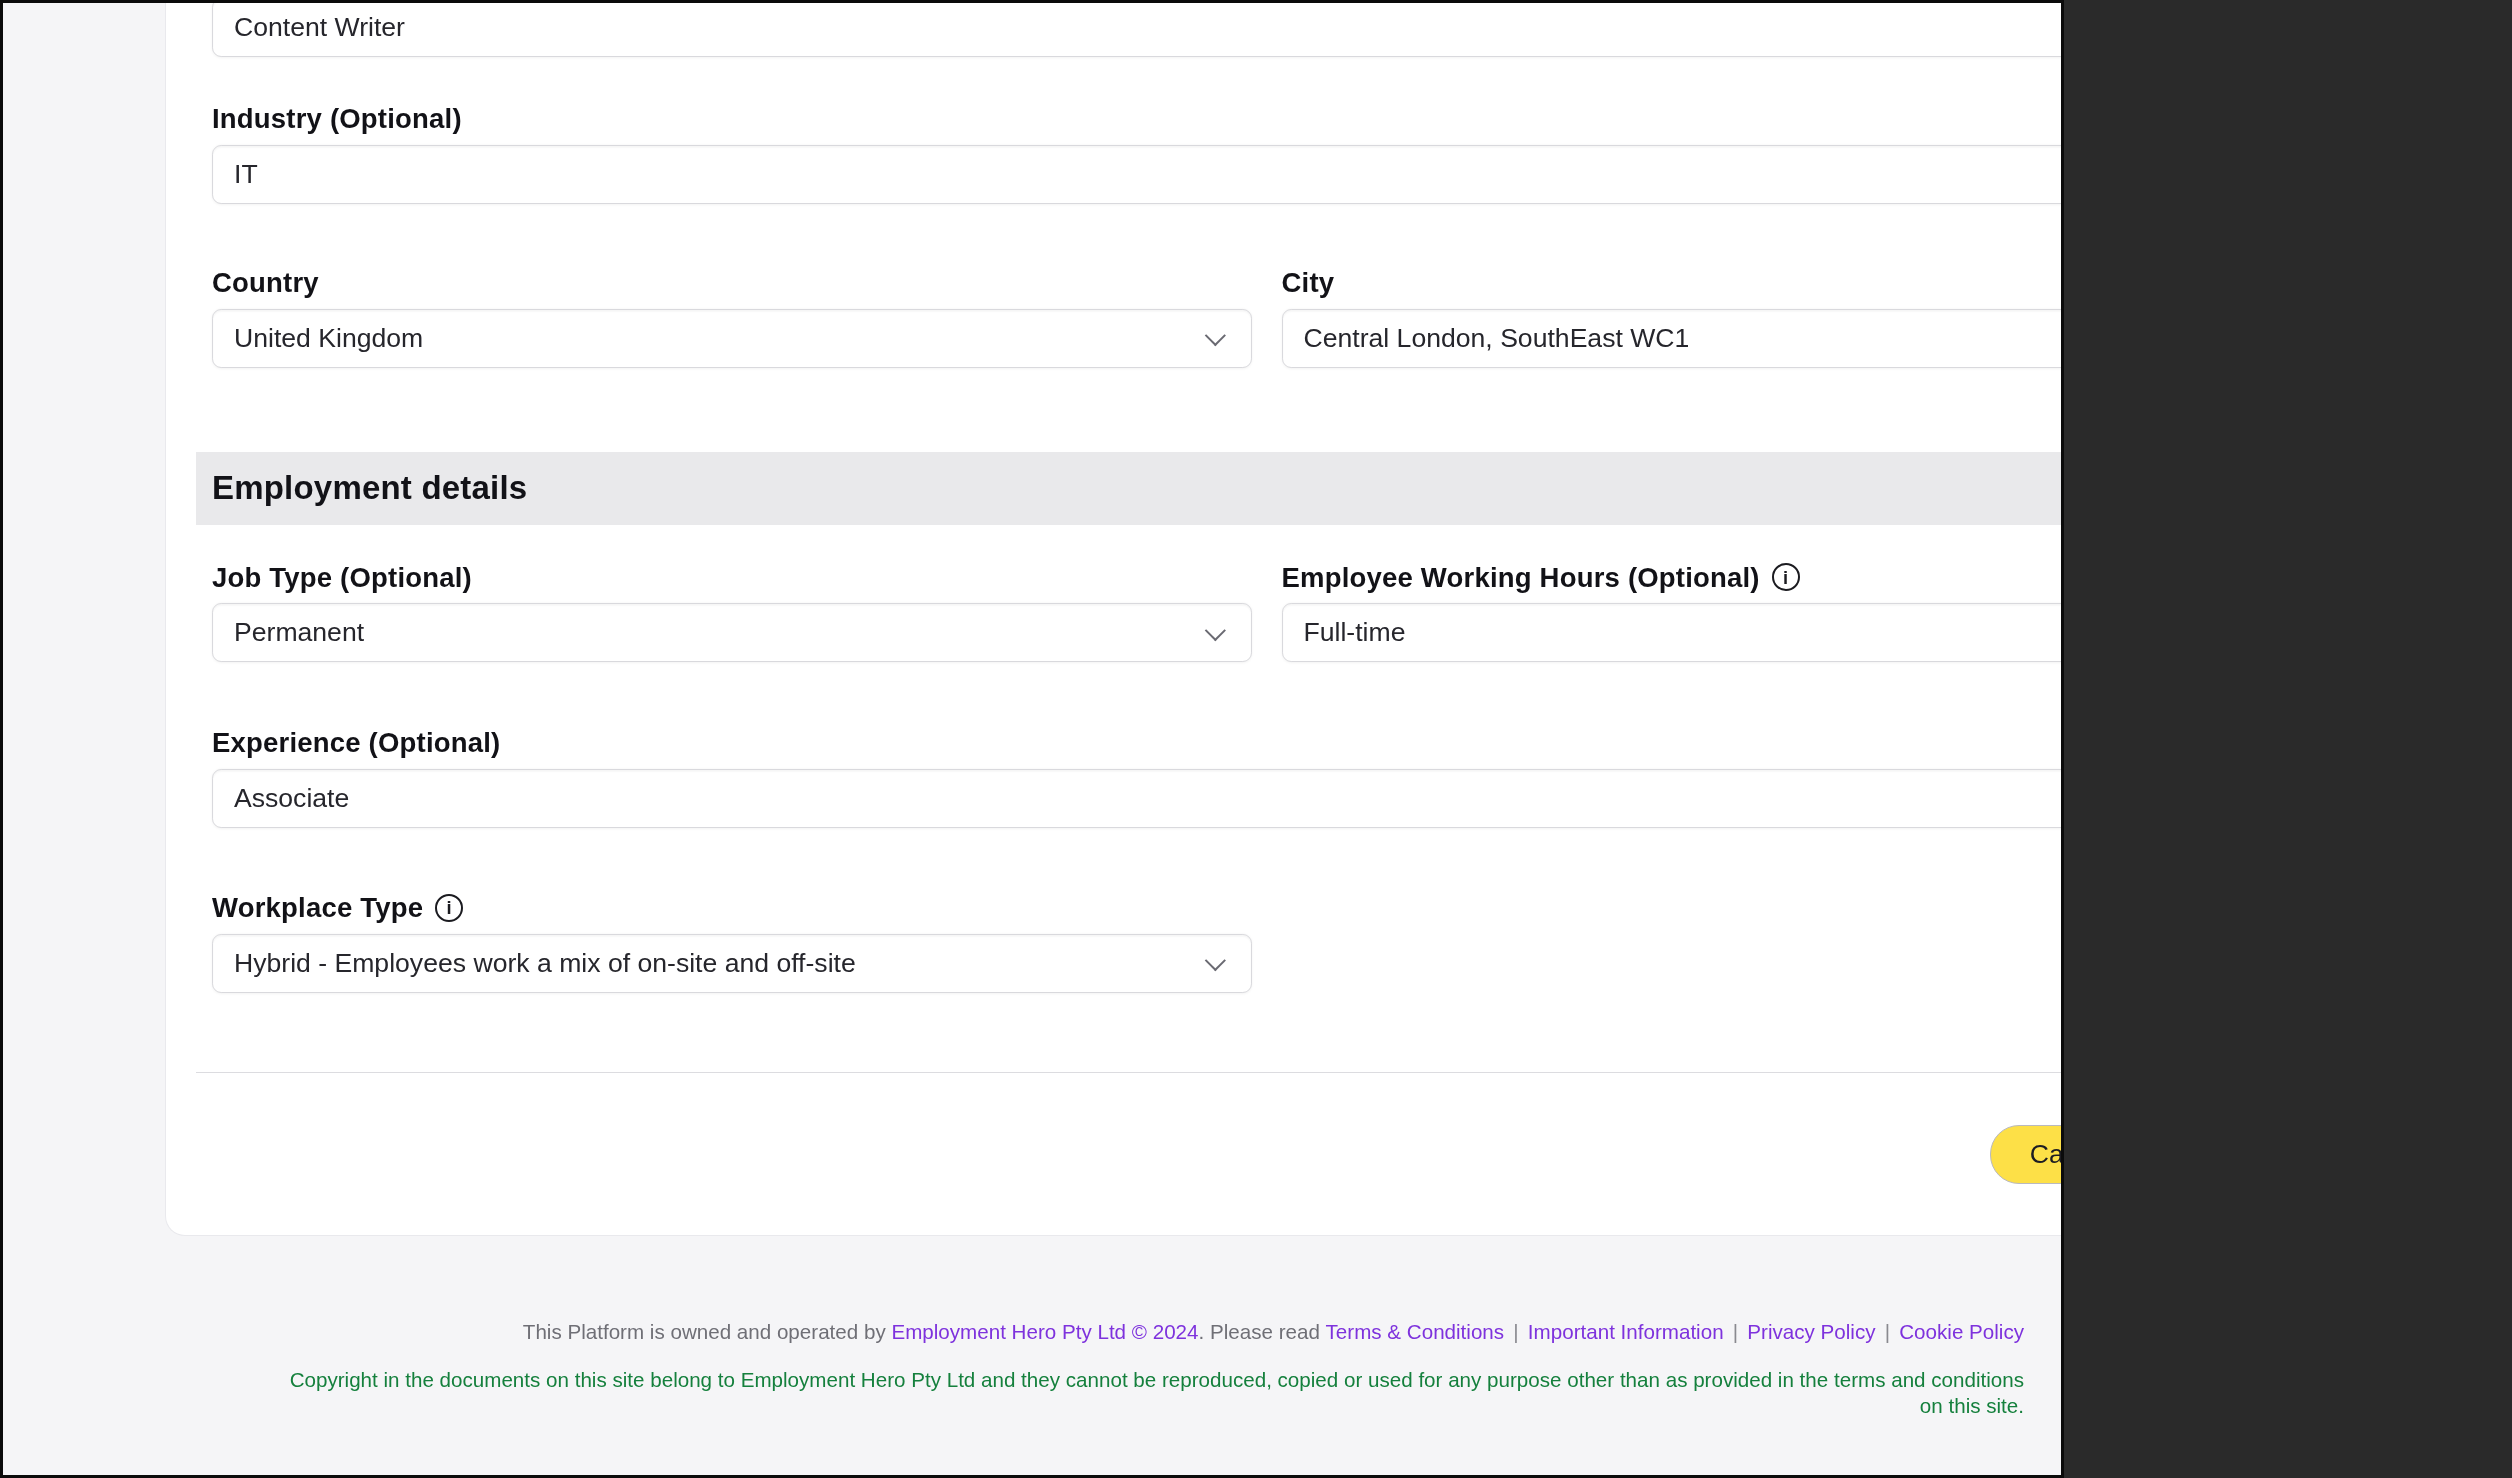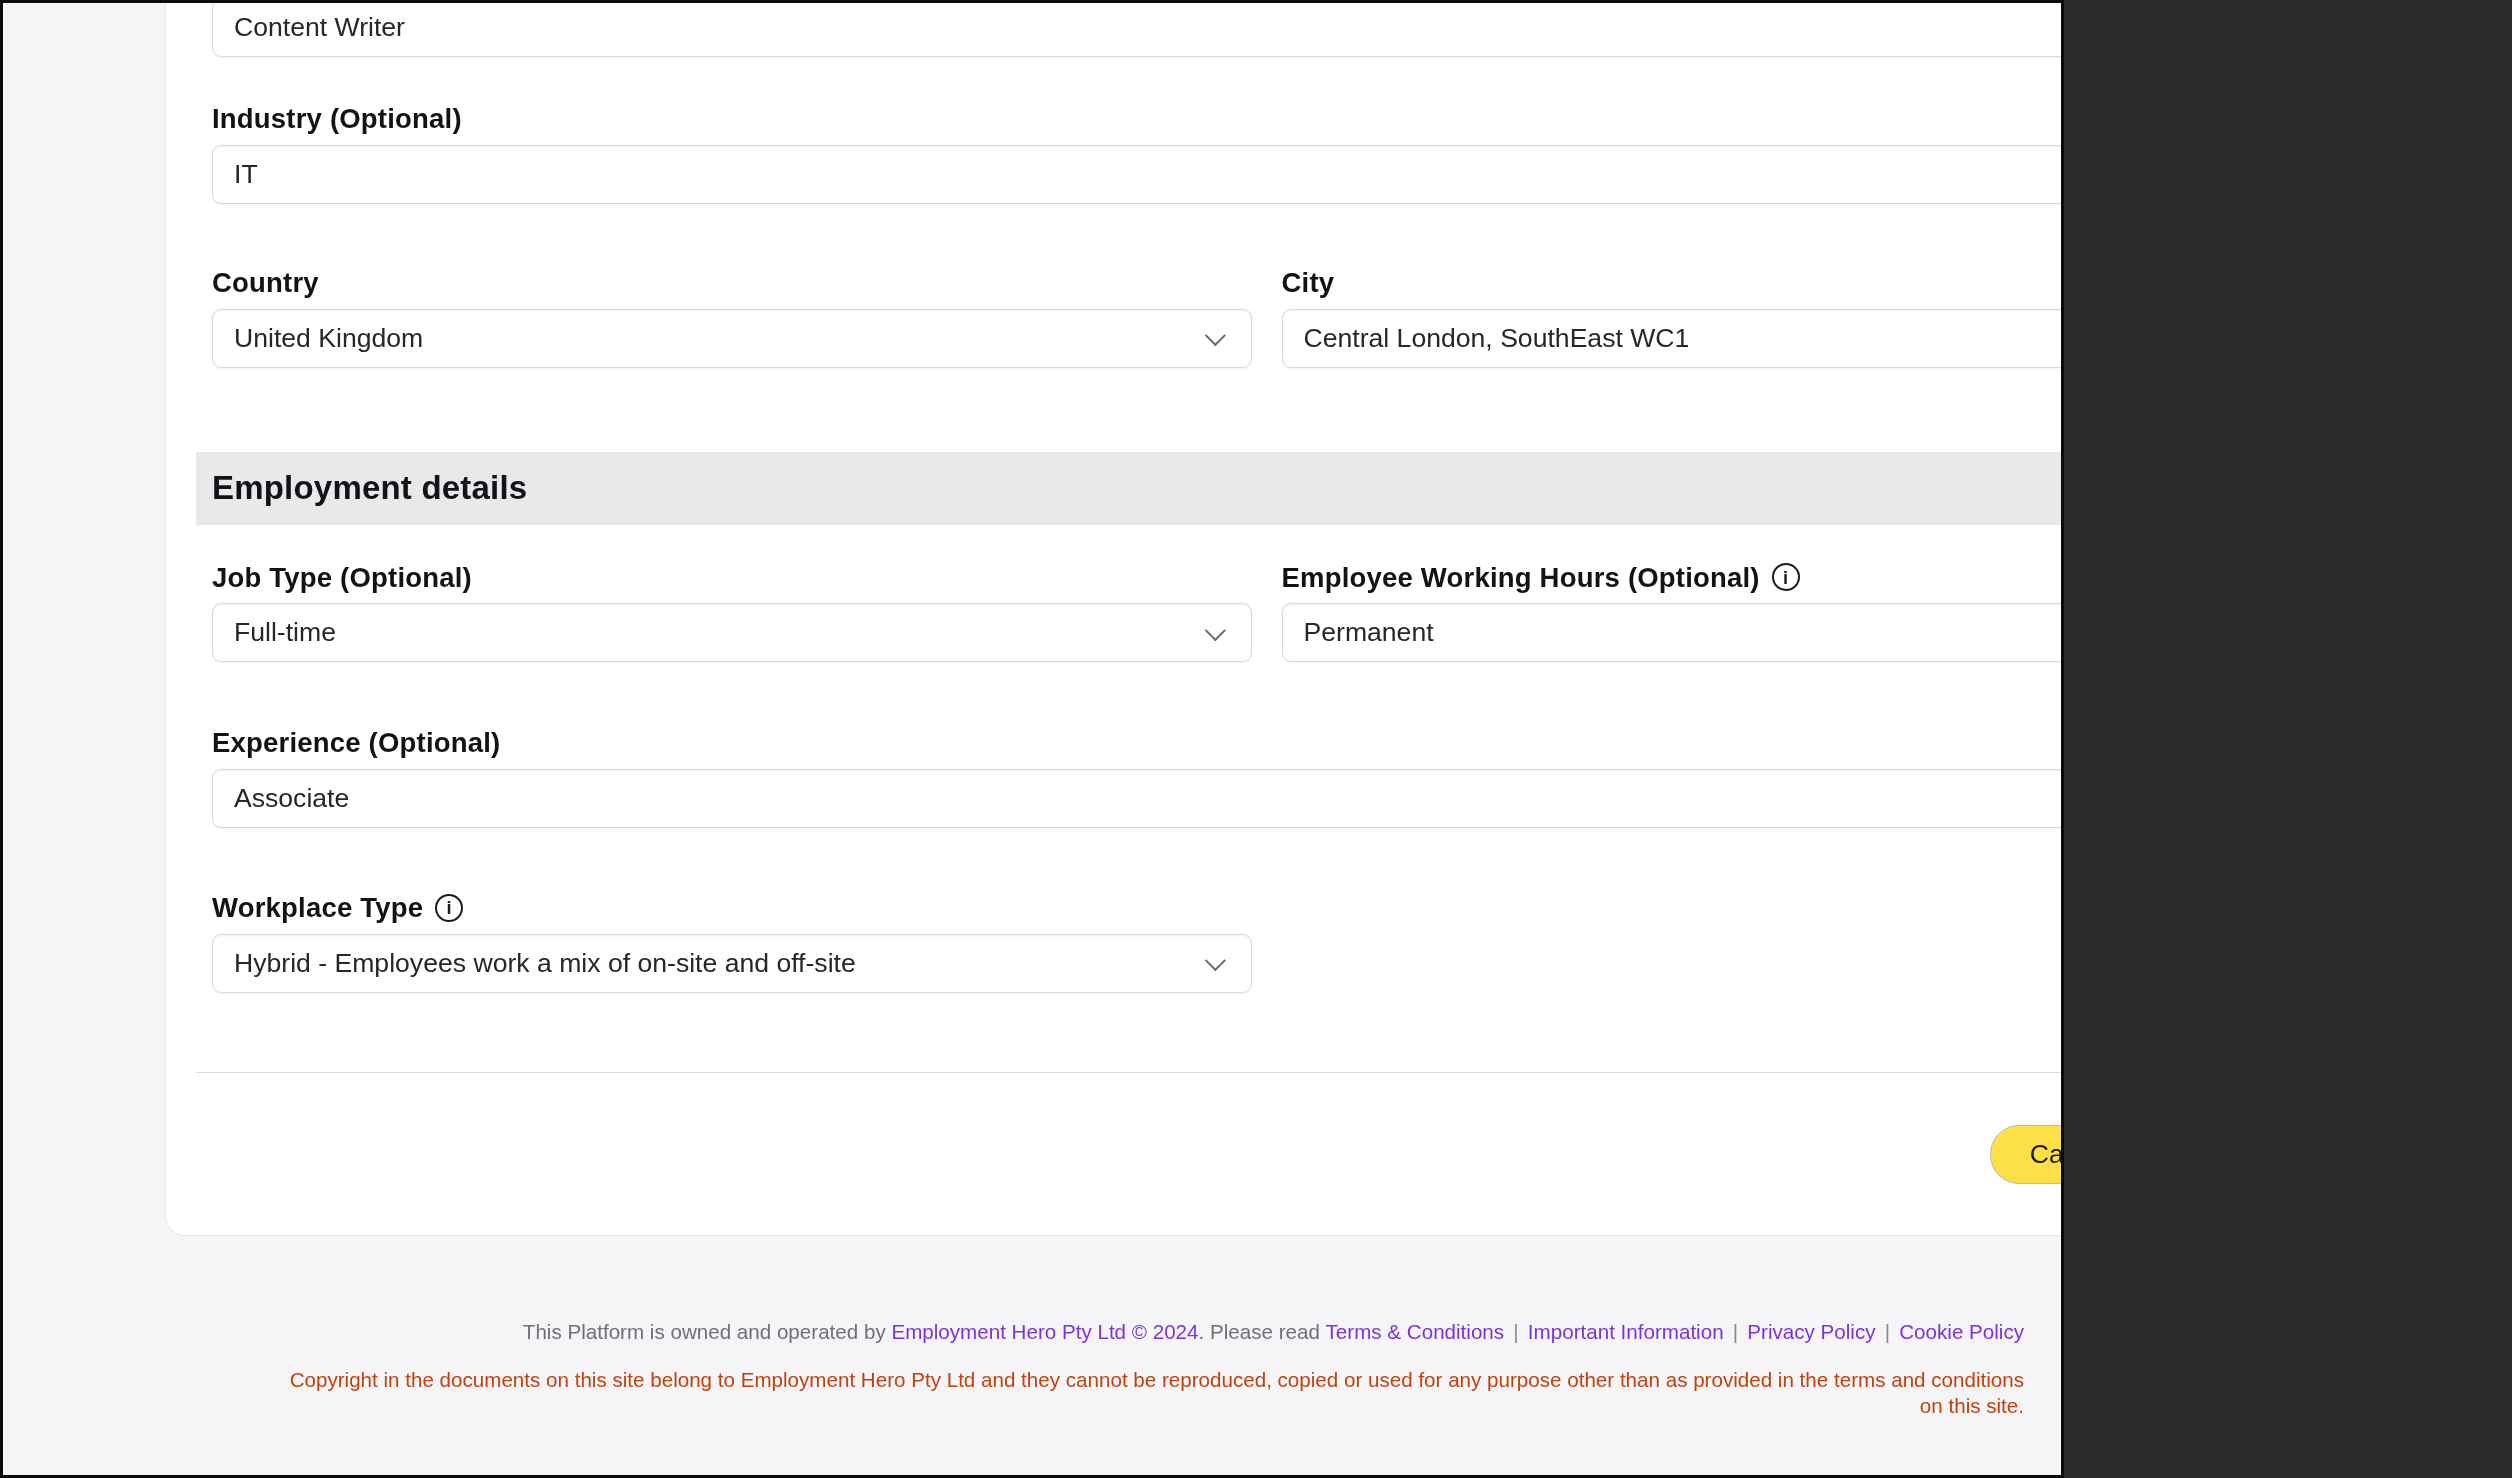--- a/index.html
+++ b/index.html
@@ -98,21 +98,21 @@
     box-shadow:0 0 0 4.6px #ef1a1a; margin-right:7.3px;
   }
 
   .footer {
     position:absolute; top:1316px; right:37px; left:275px;
     text-align:right; font-size:20.6px; color:#6f6f76; line-height:26px;
   }
   .footer-line1 { margin-bottom:22px; }
   .f-link { color:#7e32dd; cursor:pointer; font-weight:500; }
   .f-sep { color:#8a8a90; margin:0 9.2px; }
-  .footer-line2 { color:#c2410c; }
+  .footer-line2 { color:#15803d; }
 </style>
 </head>
 <body>
 
 <div class="viewport">
 
   <div class="card">
     <div class="card-inner">
 
       <div class="select select--top">
@@ -147,25 +147,25 @@
 
       <div class="row2 mt-lblrow">
         <div class="col field-label">Job Type (Optional)</div>
         <div class="col field-label">
           <span>Employee Working Hours (Optional)</span>
           <span class="info-icon">i</span>
         </div>
       </div>
       <div class="row2 mt-sel2">
         <div class="col select">
-          <span class="select-value">Full-time</span>
+          <span class="select-value">Permanent</span>
           <span class="chev"></span>
         </div>
         <div class="col select">
-          <span class="select-value">Permanent</span>
+          <span class="select-value">Full-time</span>
           <span class="chev"></span>
         </div>
       </div>
 
       <div class="field-label mt-exp">Experience (Optional)</div>
       <div class="select mt-sel">
         <span class="select-value">Associate</span>
         <span class="chev"></span>
       </div>
 

